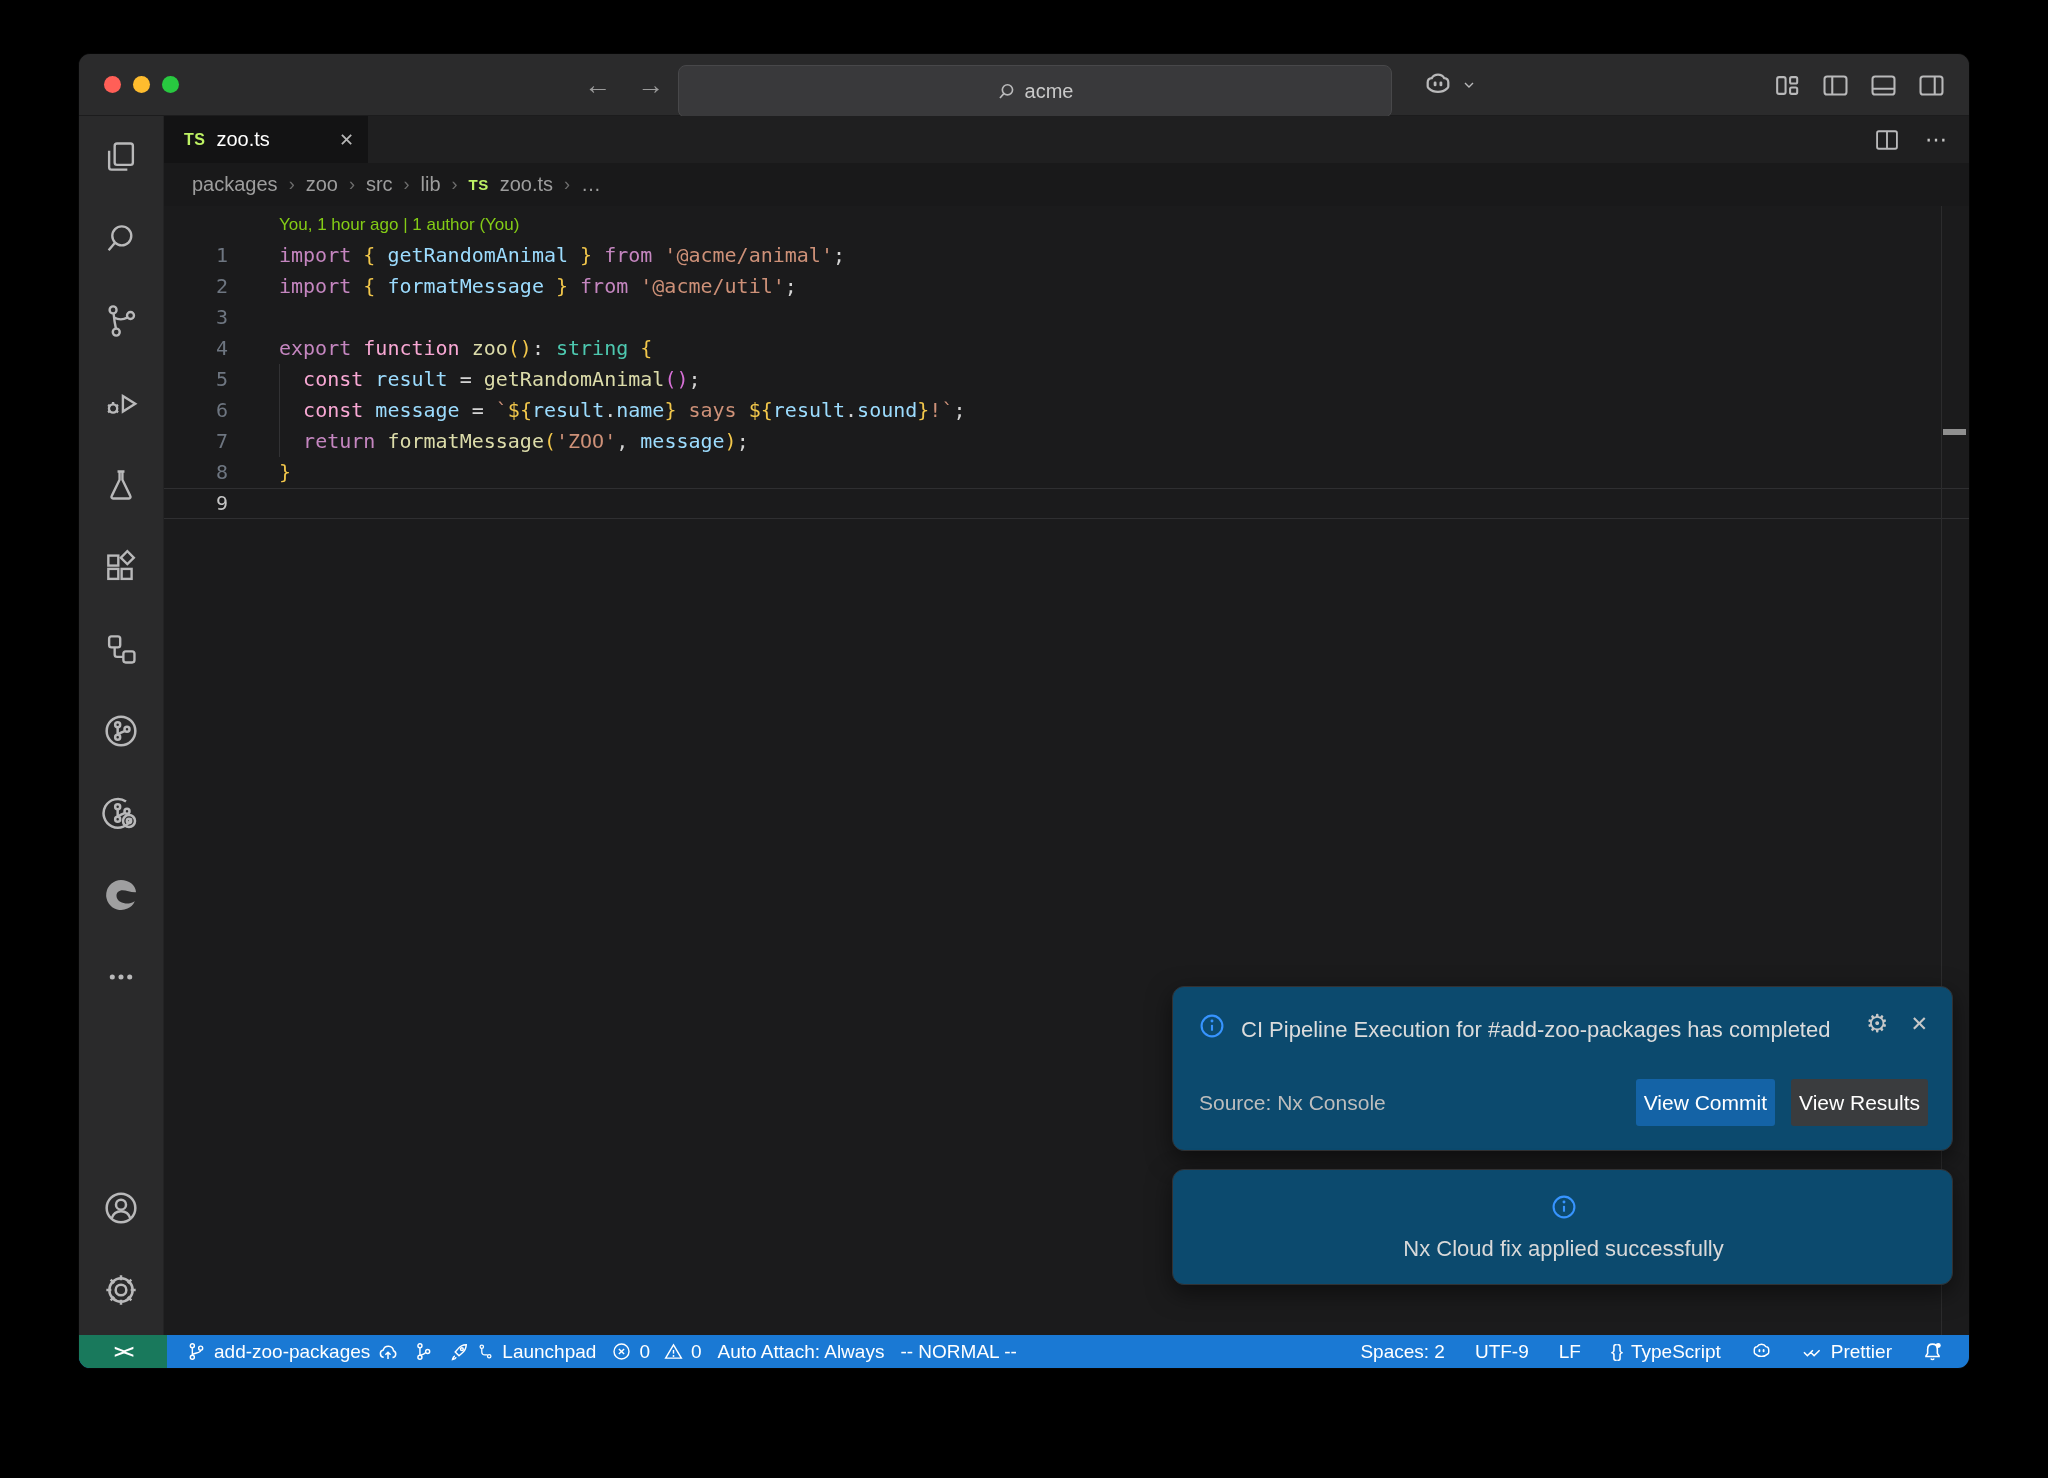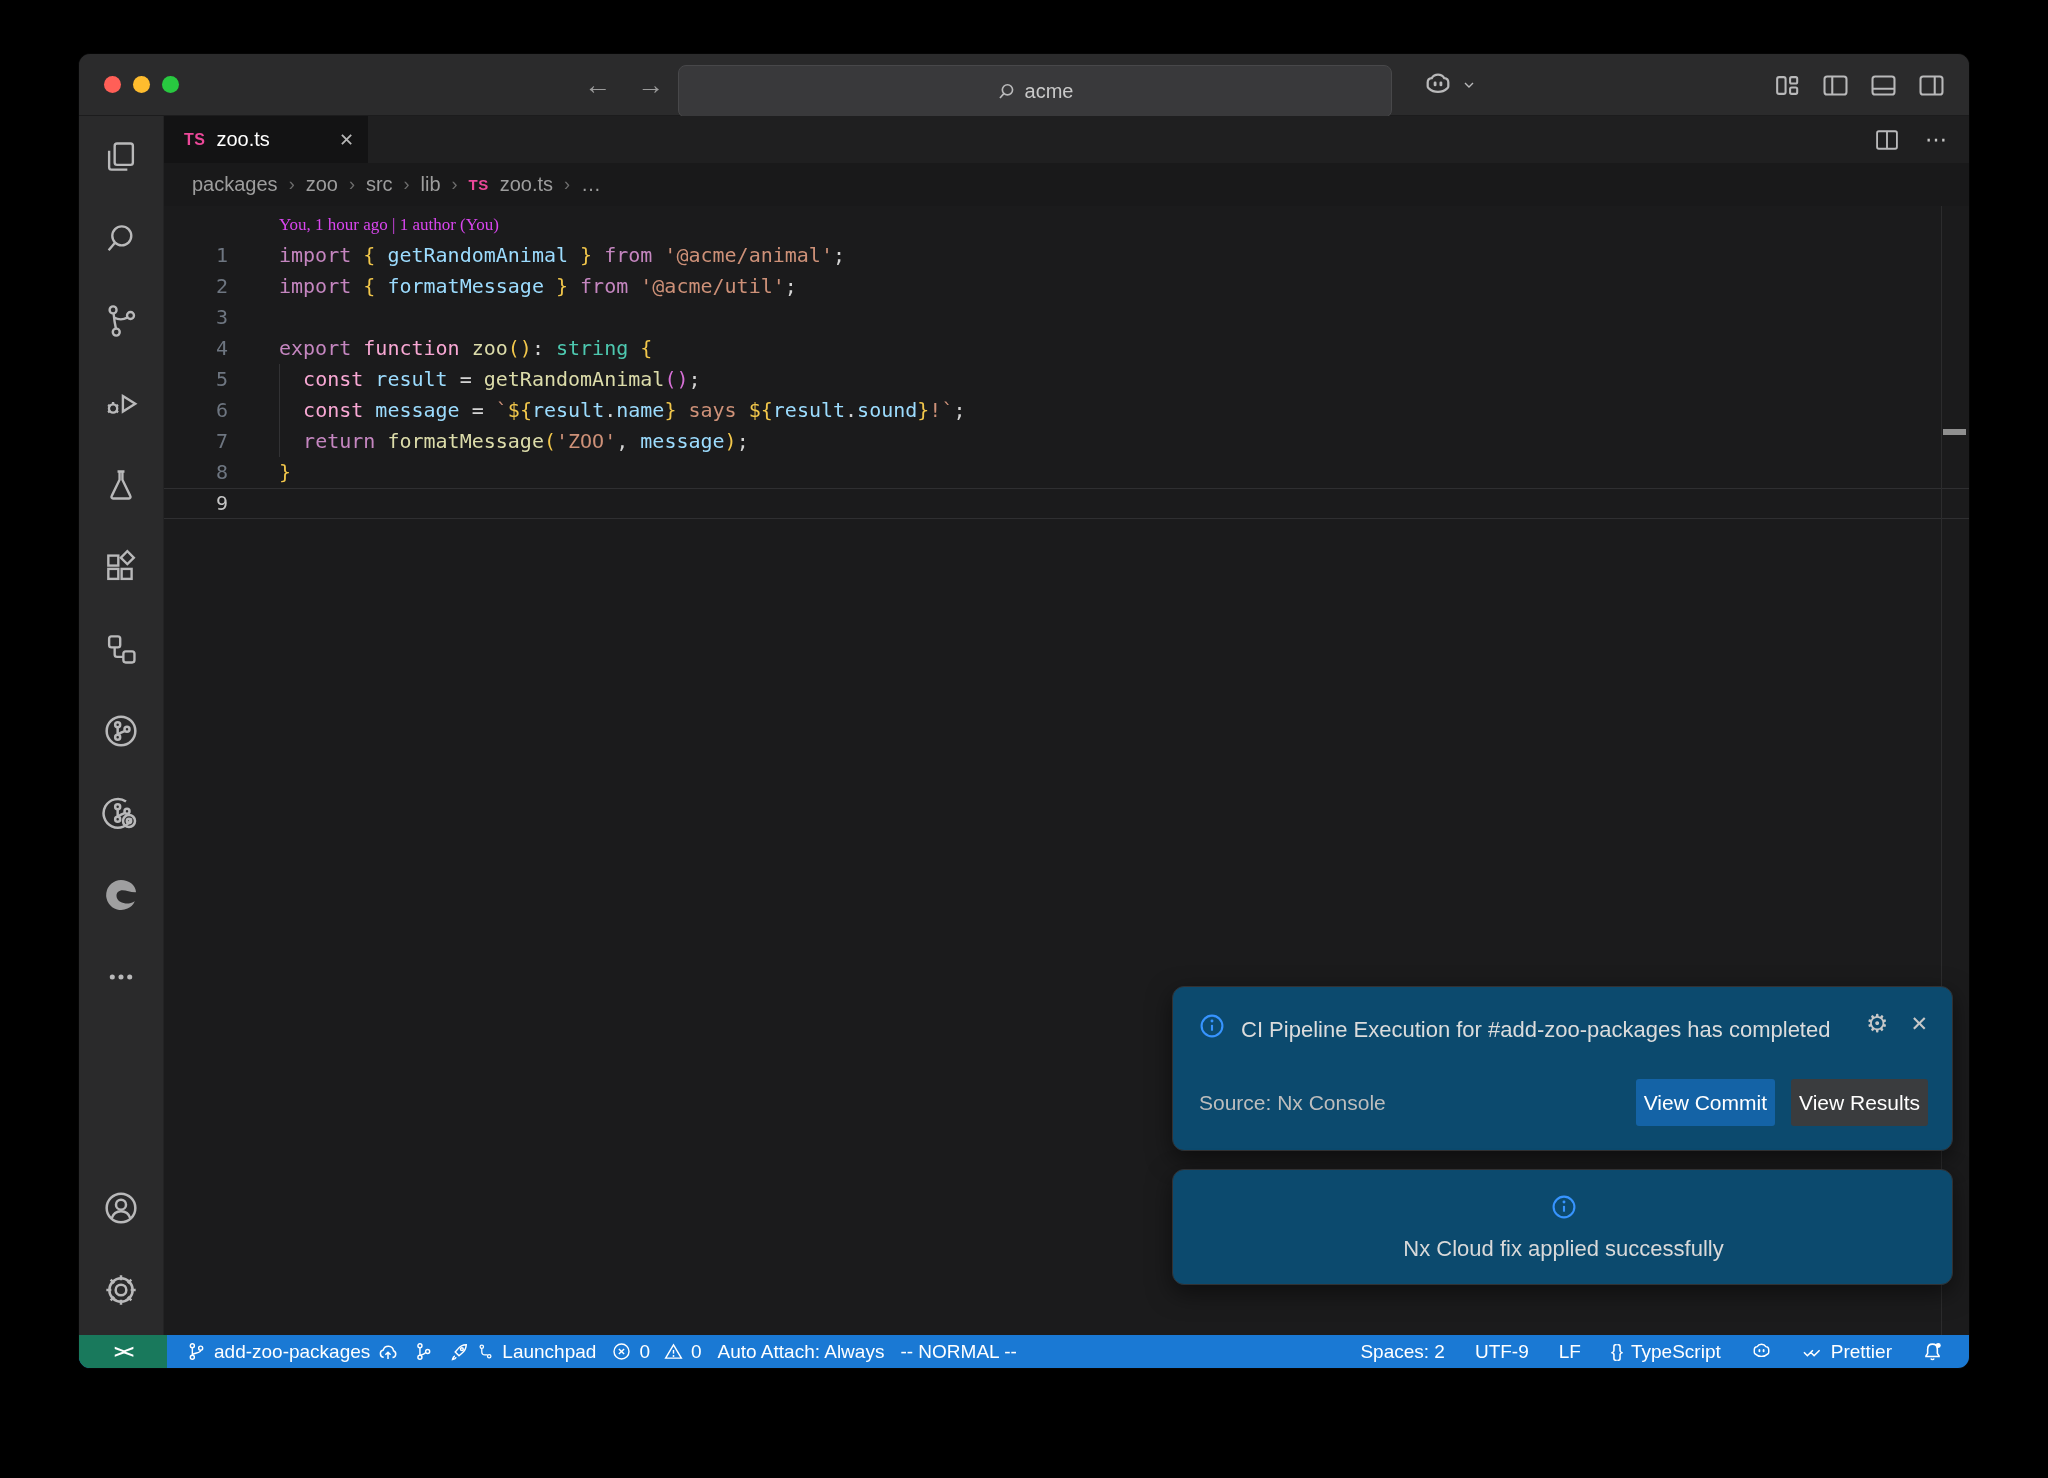--- a/index.html
+++ b/index.html
@@ -32,34 +32,34 @@
   .activitybar{flex:0 0 84px;background:#2a2a2b;display:flex;flex-direction:column;align-items:center;border-right:1px solid #232324;}
   .ab-item{width:84px;height:82px;display:flex;align-items:center;justify-content:center;color:#b5b5b6;}
   .ab-bottom{margin-top:auto;display:flex;flex-direction:column;align-items:center;padding-bottom:4px;}
 
   .editor-col{flex:1;display:flex;flex-direction:column;min-width:0;position:relative;}
 
   
   .tabbar{flex:0 0 47px;background:#1f1f20;display:flex;align-items:stretch;position:relative;}
   .tab{width:204px;background:#131314;display:flex;align-items:center;padding:0 14px 0 20px;gap:11px;
     color:#fff;font-size:20px;}
-  .ts-badge{color:#ec4899;font-weight:700;font-size:16px;letter-spacing:.5px;}
+  .ts-badge{color:#bef264;font-weight:700;font-size:16px;letter-spacing:.5px;}
   .tab-close{margin-left:auto;color:#b7b7b7;font-size:18px;}
   .tab-actions{position:absolute;right:20px;top:0;height:47px;display:flex;align-items:center;gap:24px;color:#c5c5c5;}
   .dots{color:#c5c5c5;font-size:22px;letter-spacing:2px;}
 
   
   .breadcrumbs{flex:0 0 43px;background:#19191a;display:flex;align-items:center;padding-left:28px;gap:11px;
     color:#9d9d9d;font-size:20px;}
   .crumb-sep{color:#6d6d6d;font-size:18px;}
   .crumb-ts{font-size:15px;}
 
   
   .editor{flex:1;position:relative;background:#1b1b1c;font-family:"DejaVu Sans Mono",monospace;font-size:20px;}
-  .codelens{position:absolute;left:115px;top:9px;color:#d946ef;font-family:Liberation Serif, serif;font-size:17px;}
+  .codelens{position:absolute;left:115px;top:9px;color:#84cc16;font-family:Liberation Sans, sans-serif;font-size:17px;}
   #code-lines{position:absolute;top:34px;left:0;right:0;}
   .code-line{display:flex;height:31px;line-height:31px;position:relative;white-space:pre;}
   .line-num{flex:0 0 86px;padding-right:22px;text-align:right;color:#6e7681;}
   .line-code{padding-left:29px;position:relative;}
   .code-line.current{box-shadow:inset 0 1px 0 #2f2f31, inset 0 -1px 0 #2f2f31;}
   .code-line.current .line-num{color:#c6c6c6;}
   .guide{position:absolute;left:115px;top:0;bottom:0;width:1px;background:#323234;}
   .tk-kw{color:#c586c0}.tk-kwb{color:#f9a8d4}.tk-fn{color:#dcdcaa}.tk-var{color:#9cdcfe}
   .tk-str{color:#ce9178}.tk-type{color:#4ec9b0}.tk-gold{color:#f2c74b}.tk-paren{color:#d670d6}.tk-pl{color:#d4d4d4}
   .scroll-divider{position:absolute;right:27px;top:0;bottom:0;width:1px;background:#2c2c2d;}

